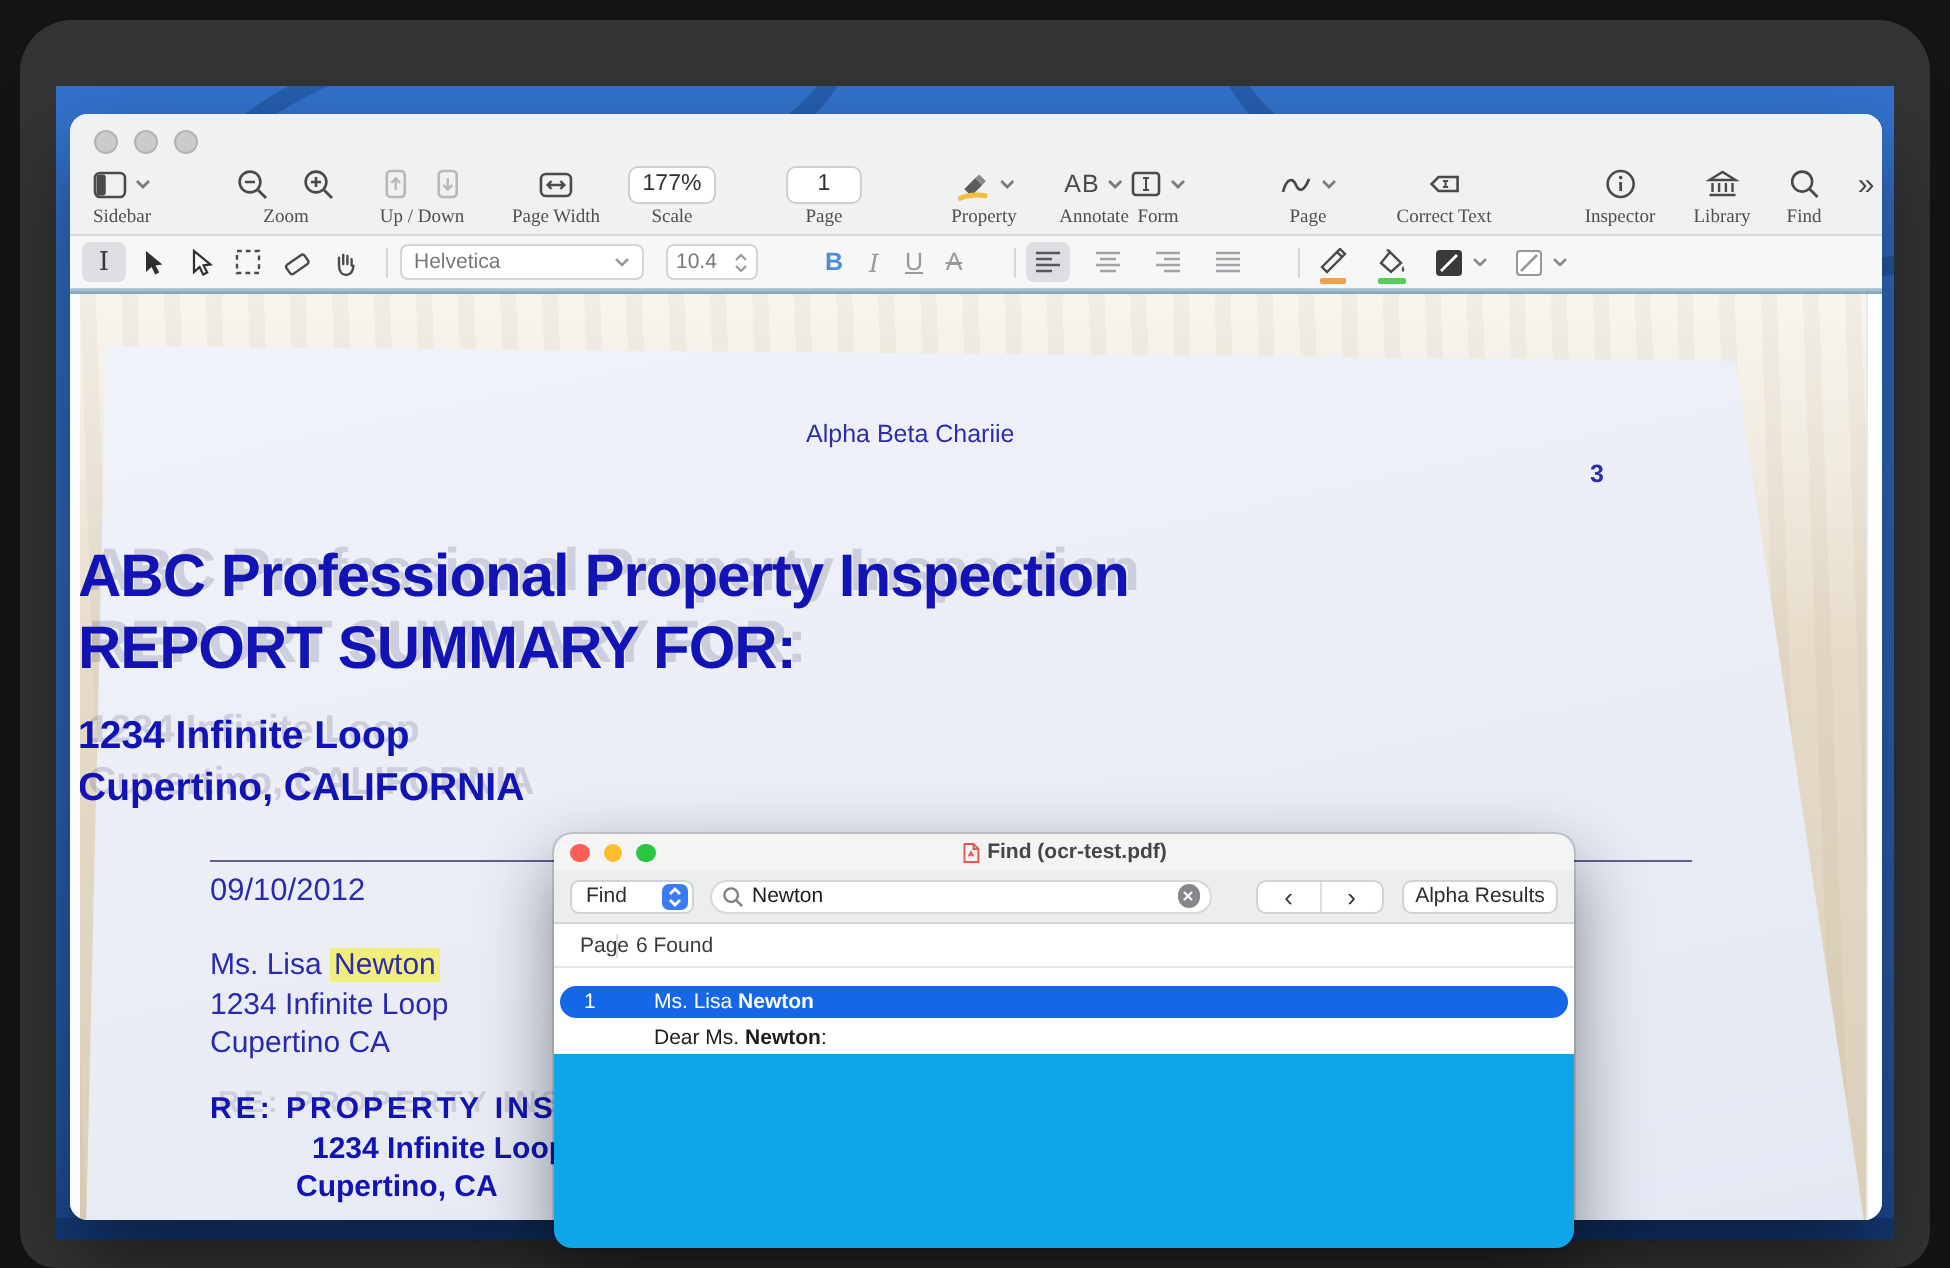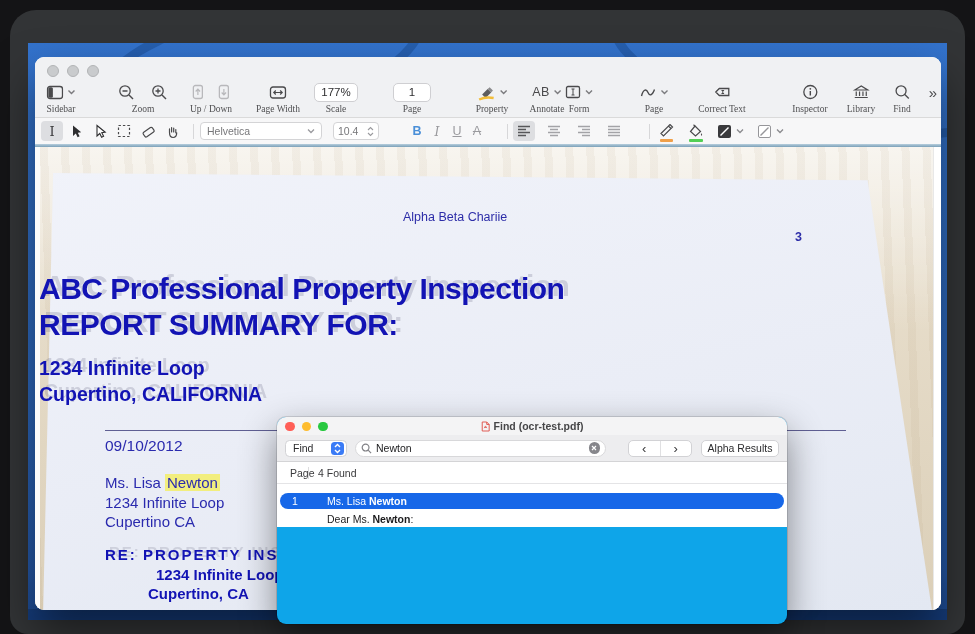--- a/index.html
+++ b/index.html
@@ -552,21 +552,21 @@
     <span class="fw-nav">
       <span class="nav-prev">‹</span>
       <span>›</span>
     </span>
     <span class="fw-hide">Alpha Results</span>
   </div>
 
   <div class="fw-header">
     <span class="h-page">Page</span>
     <span class="h-div"></span>
-    <span class="h-found">4 Found</span>
+    <span class="h-found">6 Found</span>
   </div>
 
   <div class="fw-rows">
     <div class="fw-row selected">
       <span class="fw-col-page">1</span>
       <span class="fw-col-text"><span>Ms. Lisa </span><b>Newton</b><span></span></span>
     </div>
     <div class="fw-row">
       <span class="fw-col-page"></span>
       <span class="fw-col-text"><span>Dear Ms. </span><b>Newton</b><span>:</span></span>

